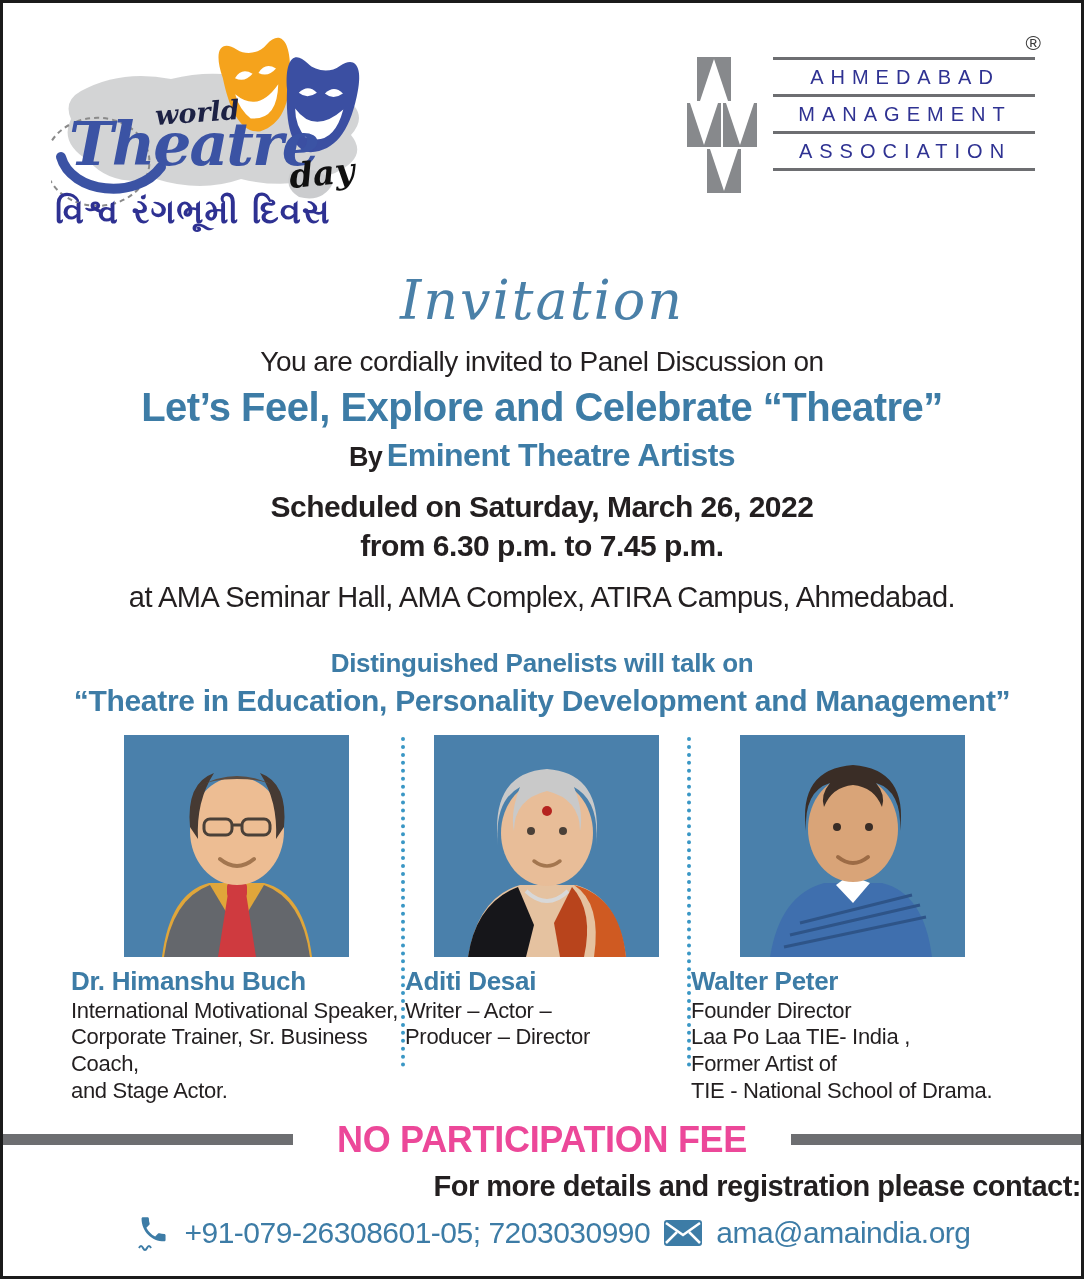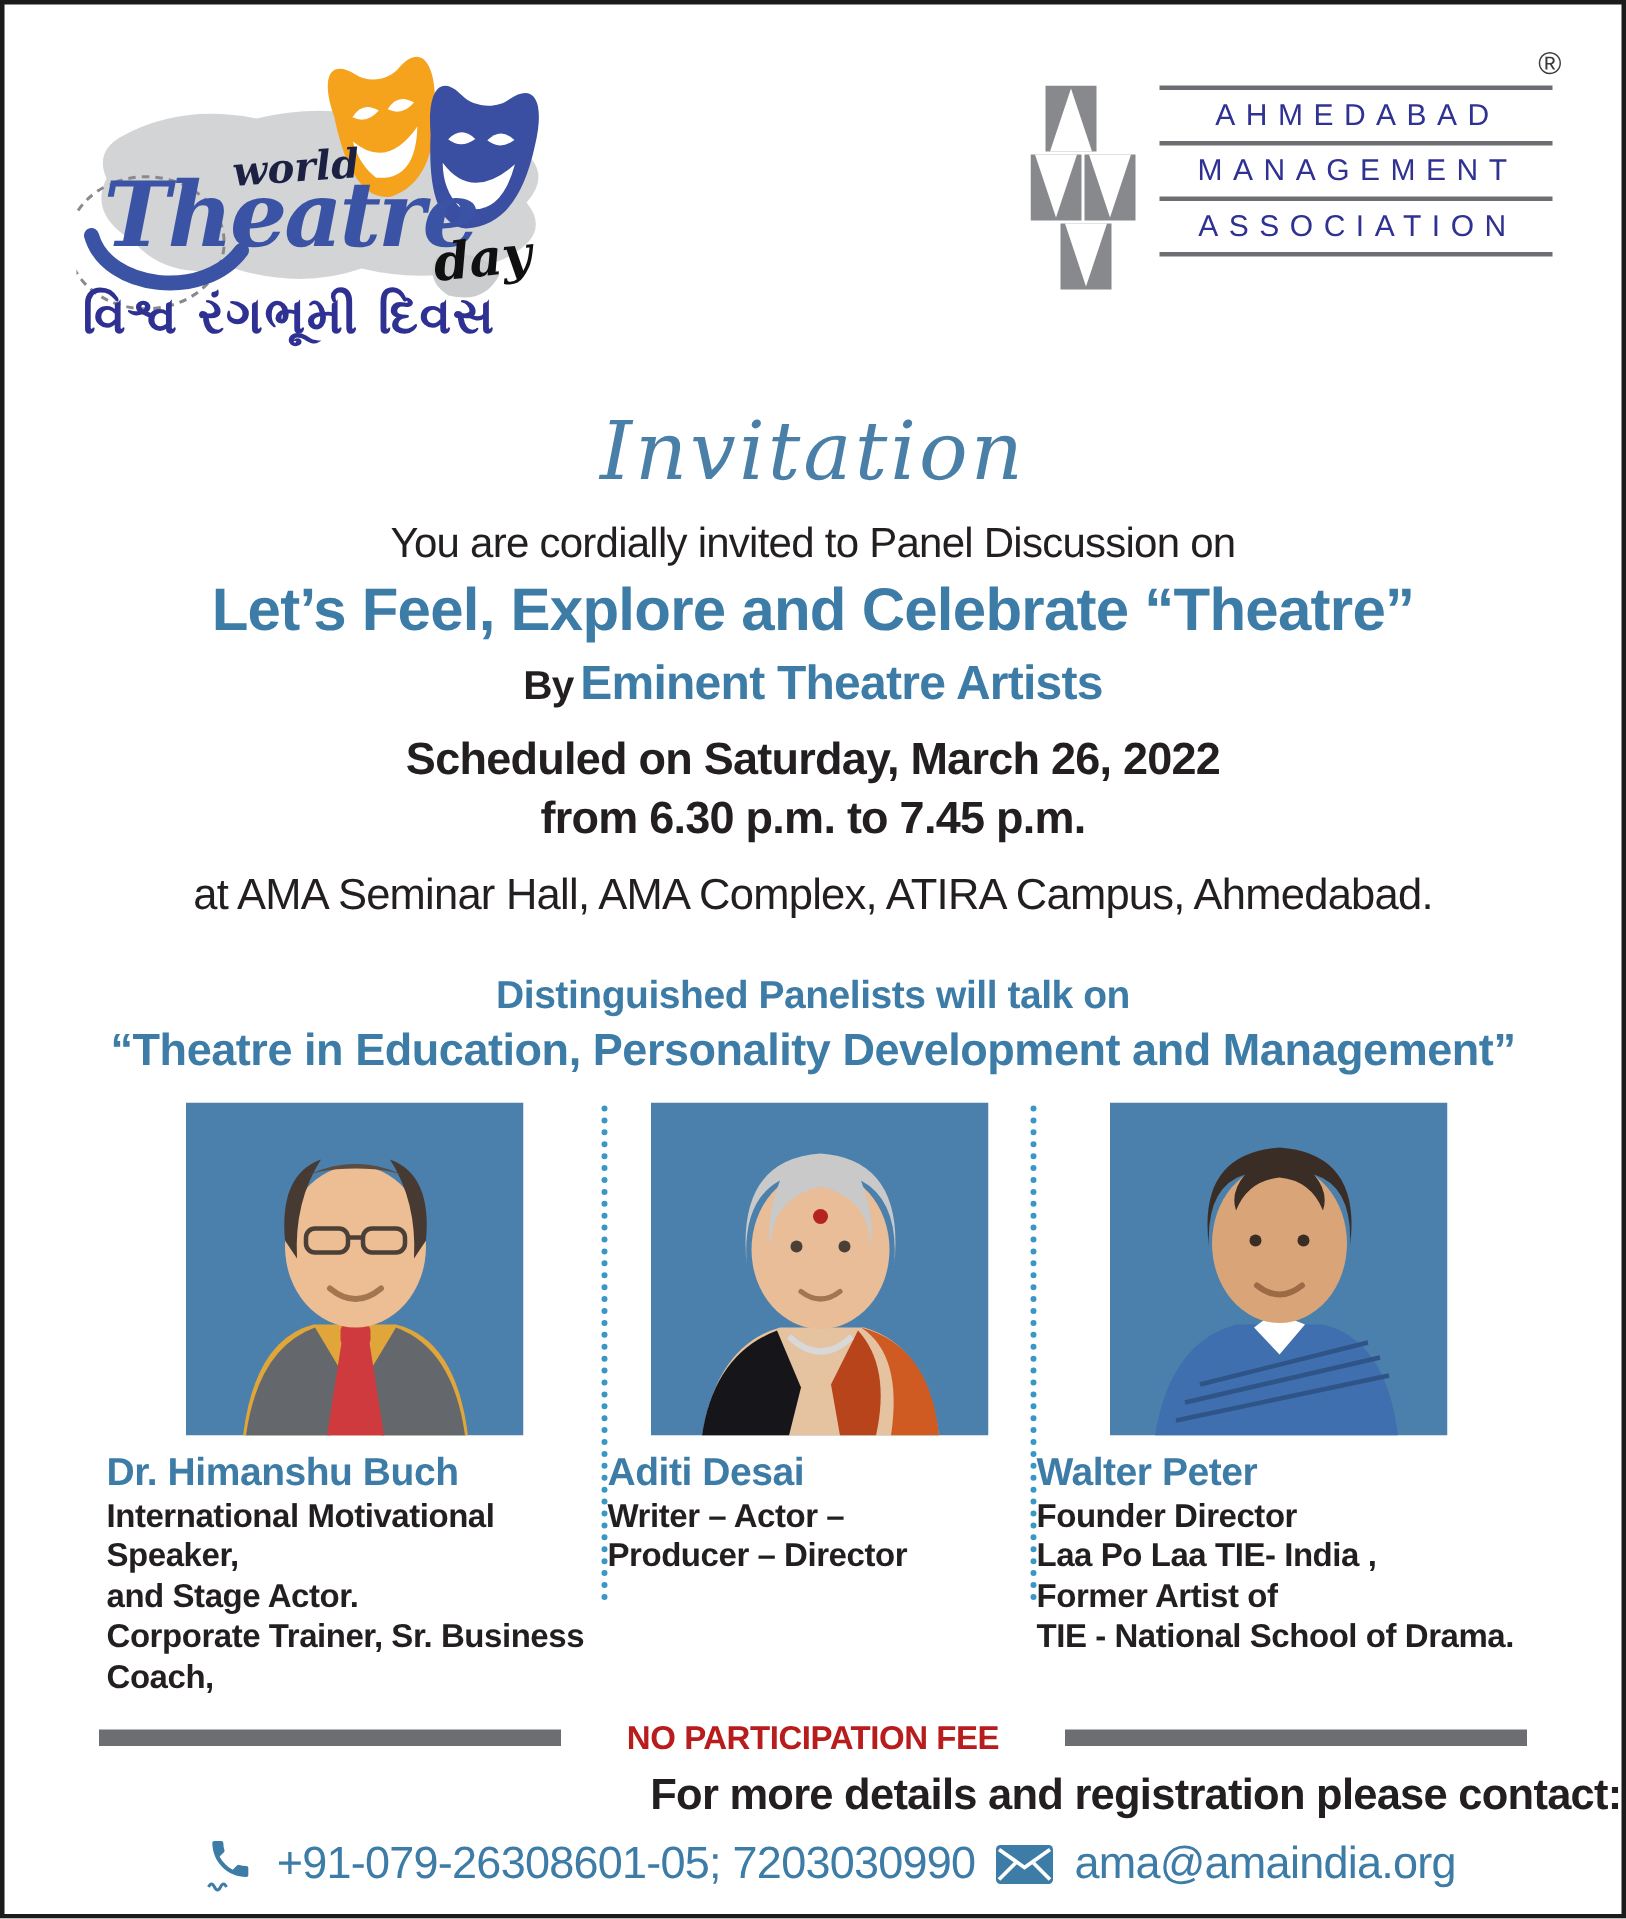--- a/index.html
+++ b/index.html
@@ -45,25 +45,25 @@
   .panel-head-2{margin-top:3px;font-size:30px;line-height:1.25;font-weight:700;color:#3d7ca6;letter-spacing:-0.3px;}
   
   .panel-row{margin-top:16px;display:flex;justify-content:center;align-items:flex-start;}
   .panel-col{text-align:left;}
   .panel-col.c1{width:330px;}
   .panel-col.c2{width:282px;}
   .panel-col.c3{width:322px;}
   .panel-divider{width:0;border-left:4px dotted #3a97c5;height:330px;margin-top:2px;}
   .photo{width:225px;height:222px;margin:0 auto;display:block;}
   .panelist-name{margin-top:9px;font-size:26px;line-height:1.2;font-weight:700;color:#3d7ca6;letter-spacing:-0.3px;}
-  .panelist-role{font-size:22px;line-height:1.22;font-weight:700;letter-spacing:-0.3px;}
+  .panelist-role{font-size:22px;line-height:1.22;font-weight:400;letter-spacing:-0.3px;}
   
   .fee-row{margin-top:14px;display:flex;align-items:center;justify-content:center;}
   .fee-bar{height:11px;background:#6d6e71;flex:0 0 308px;}
-  .fee-text{margin:0 44px;font-size:22px;font-weight:700;color:#b91c1c;letter-spacing:-0.3px;white-space:nowrap;}
+  .fee-text{margin:0 44px;font-size:36px;font-weight:700;color:#ec4899;letter-spacing:-0.3px;white-space:nowrap;}
   .contact-head{margin-top:8px;font-size:29px;line-height:1.2;font-weight:700;letter-spacing:-0.5px;text-align:right;}
   .contact-row{margin-top:10px;display:flex;justify-content:center;align-items:center;gap:13px;padding-left:24px;}
   .contact-phone,.contact-email{font-size:30px;font-weight:500;color:#3d7ca6;letter-spacing:-0.5px;white-space:nowrap;}
   .icon-svg{display:block;}
 </style>
 </head>
 <body>
 
 <div class="flyer">
 
@@ -159,22 +159,22 @@
         <path d="M66,92 Q62,48 90,38 Q72,66 74,104 Z" fill="#463a33"></path>
         <path d="M160,92 Q164,48 136,38 Q154,66 152,104 Z" fill="#463a33"></path>
         <path d="M74,52 Q113,30 152,52 Q140,44 113,44 Q86,44 74,52 Z" fill="#5a4c42"></path>
         <rect x="80" y="84" width="28" height="16" rx="6" fill="none" stroke="#4a4038" stroke-width="3"></rect>
         <rect x="118" y="84" width="28" height="16" rx="6" fill="none" stroke="#4a4038" stroke-width="3"></rect>
         <line x1="108" y1="90" x2="118" y2="90" stroke="#4a4038" stroke-width="3"></line>
         <path d="M96,124 Q113,138 130,124" fill="none" stroke="#a3764f" stroke-width="4" stroke-linecap="round"></path>
       </svg>
       <div class="panelist-name">Dr. Himanshu Buch</div>
       <div class="panelist-role">International Motivational Speaker,</div>
+      <div class="panelist-role">Corporate Trainer, Sr. Business Coach,</div>
       <div class="panelist-role">and Stage Actor.</div>
-      <div class="panelist-role">Corporate Trainer, Sr. Business Coach,</div>
     </div>
 
     <div class="panel-divider"></div>
 
     <div class="panel-col c2">
       <svg class="photo" viewBox="0 0 225 222">
         <rect width="225" height="222" fill="#4a80ab"></rect>
         <path d="M34,222 Q44,162 86,150 L142,150 Q184,162 192,222 Z" fill="#e5c2a0"></path>
         <path d="M34,222 Q42,168 84,152 L100,190 L92,222 Z" fill="#16161a"></path>
         <path d="M192,222 Q186,162 140,150 Q168,168 160,222 Z" fill="#cf5a22"></path>

